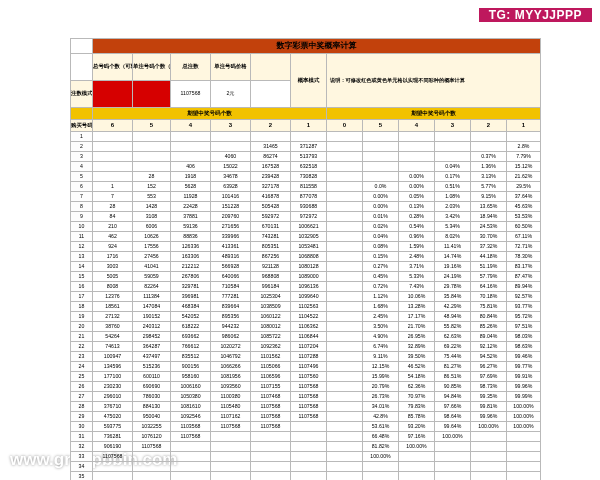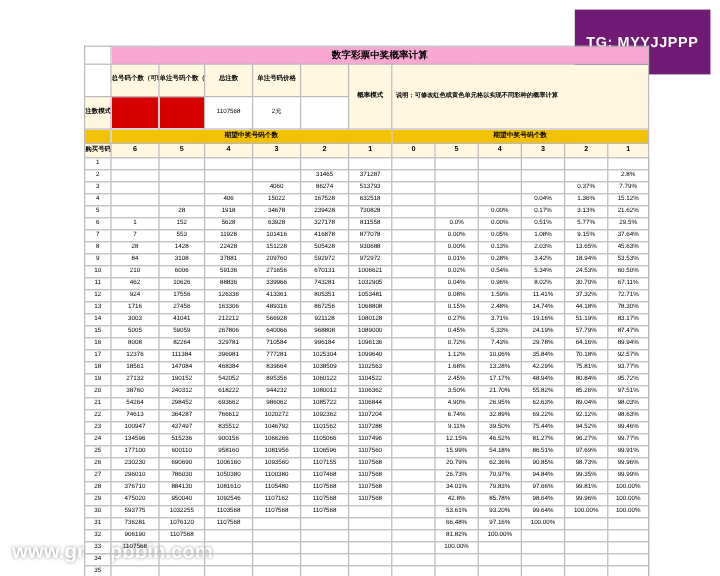--- a/index.html
+++ b/index.html
@@ -1,22 +1,22 @@
 <!DOCTYPE html>
 <html><head>
 <meta charset="utf-8">
 <style>
   html,body{margin:0;padding:0;}
   body{width:600px;height:480px;background:#ffffff;font-family:"Liberation Sans",sans-serif;overflow:hidden;position:relative;}
-  .tg-badge{position:absolute;top:8px;right:8px;background:#701a75;color:#fff;font-size:12px;font-weight:bold;padding:20px 10px;letter-spacing:.5px;}
+  .tg-badge{position:absolute;top:8px;right:8px;background:#be185d;color:#fff;font-size:12px;font-weight:bold;padding:0 10px;letter-spacing:.5px;}
   .watermark{position:absolute;left:10px;bottom:10px;color:#ffffff;font-size:17px;font-weight:bold;text-shadow:0 0 3px rgba(0,0,0,.45);}
   .sheet{position:absolute;left:70px;top:38px;width:470px;}
   table{border-collapse:collapse;table-layout:fixed;width:470px;}
   td,th{border:1px solid #b9b9b9;font-size:5.2px;line-height:1.05;text-align:center;vertical-align:middle;padding:0;color:#000;height:9px;overflow:hidden;white-space:nowrap;}
-  .title{font-size:8px;font-weight:bold;border:1px solid #b9b9b9;background:#f9a8d4;height:14px;}
+  .title{font-size:8px;font-weight:bold;border:1px solid #b9b9b9;background:#c2410c;height:14px;}
   .hdr{background:#fff7e0;font-size:5.4px;font-weight:bold;height:26px;}
   .redwhite{background:#d60000;}
   .yellowband{background:#f2c200;font-weight:bold;font-size:5.6px;height:11px;}
   .numhdr{background:#fff7e0;font-weight:bold;font-size:6px;height:11px;}
   .rowidx{background:#fdfdfd;font-size:5.2px;}
   .note{font-size:5.2px;text-align:left;padding-left:3px;}
   .vert{font-size:5.4px;font-weight:bold;line-height:1.05;}
   .blank{border:1px solid #b9b9b9;}
 </style>
 </head>

